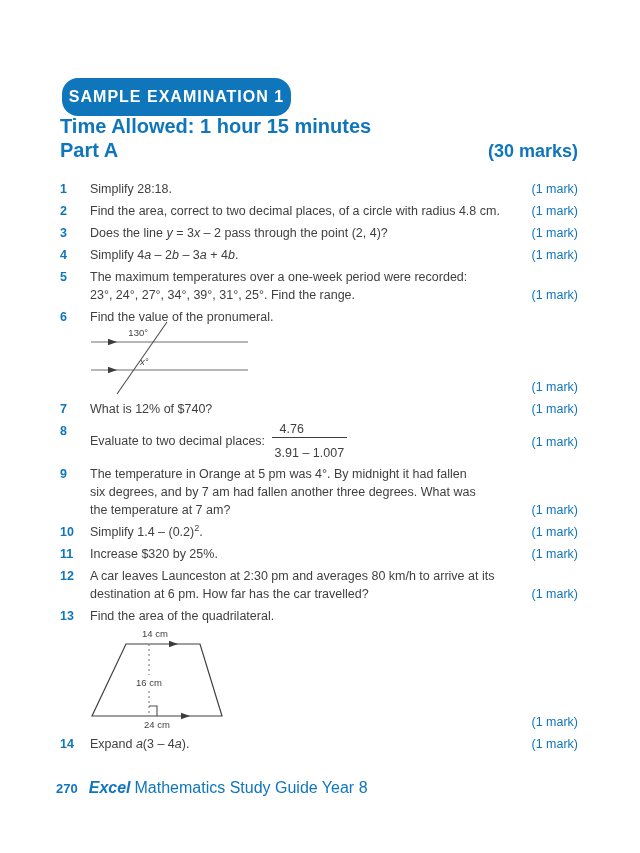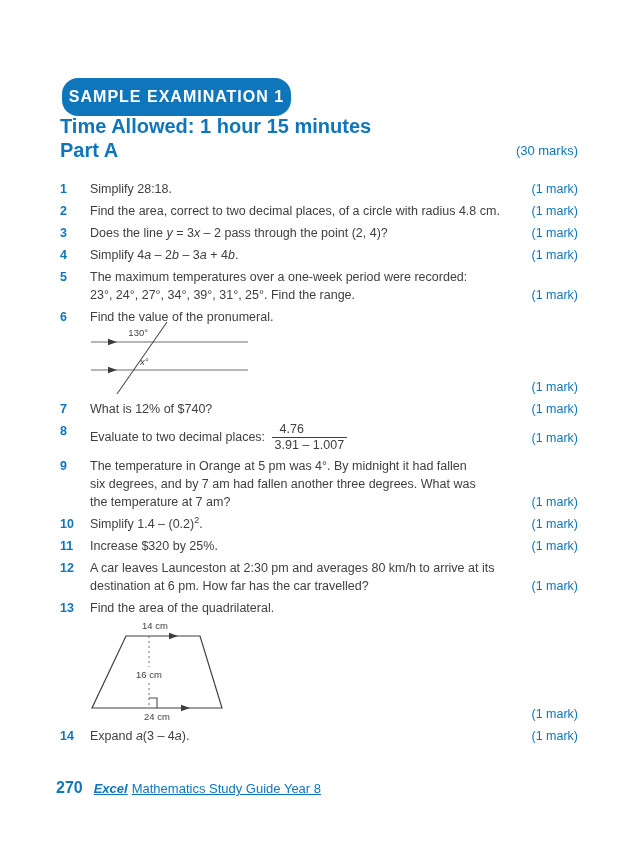--- a/index.html
+++ b/index.html
@@ -13,56 +13,56 @@
   
   .badge{position:absolute;left:62px;top:78px;width:229px;height:38px;background:var(--blue);
          border-radius:16px;display:flex;align-items:center;justify-content:center;}
   .badge span{color:#ffffff;font-weight:bold;font-size:16px;letter-spacing:1px;white-space:nowrap;}
 
   
   .watch{position:absolute;left:519px;top:45px;}
 
   .time{position:absolute;left:60px;top:115px;color:var(--blue);font-weight:bold;font-size:20px;}
 
-  .partrow{position:absolute;left:60px;right:62px;top:139px;display:flex;justify-content:space-between;align-items:center;}
+  .partrow{position:absolute;left:60px;right:62px;top:139px;display:flex;justify-content:space-between;align-items:flex-end;}
   .part-title{color:var(--blue);font-weight:bold;font-size:20px;}
-  .part-marks{color:var(--blue);font-weight:normal;font-size:13px;}
+  .part-marks{color:var(--blue);font-weight:bold;font-size:18px;}
 
   
   .questions{position:absolute;left:60px;right:62px;top:180px;}
   .q{display:flex;align-items:flex-end;margin-bottom:4px;font-size:12.5px;color:var(--text);}
   .q.vcenter{align-items:center;}
   .qnum{width:30px;flex:0 0 30px;color:var(--blue);font-weight:bold;line-height:18px;align-self:flex-start;}
   .qbody{flex:1 1 auto;}
   .qline{line-height:18px;}
   .qmarks{flex:0 0 auto;margin-left:auto;color:var(--blue);line-height:18px;white-space:nowrap;}
   .it{font-style:italic;}
   .sup{vertical-align:super;font-size:9px;line-height:0;}
 
   
   .frac{display:inline-block;text-align:left;vertical-align:middle;margin-left:3px;}
   .fnum{display:block;line-height:14px;padding:0 8px 1px 8px;border-bottom:1px solid var(--text);}
-  .fden{display:block;line-height:15px;padding:0 3px;}
+  .fden{display:block;line-height:15px;padding:0 3px;margin-top:8px;}
 
   
   .dgwrap{margin:0;}
   .angles-wrap svg{display:block;margin:-6px 0 0 -2px;}
   .trapezoid-wrap svg{display:block;margin:2px 0 0 -5px;}
   .dline{stroke:#6d6e70;stroke-width:1.1;}
   .dline2{stroke:#4c4d4f;stroke-width:1.1;}
   .dpoly{fill:none;stroke:#414143;stroke-width:1.2;}
   .ddash{stroke:#6d6e70;stroke-width:1;stroke-dasharray:2,3;}
   .dfill{fill:#3c3d3f;}
   .dtext{font-size:9.5px;fill:var(--text);font-family:"Liberation Sans","DejaVu Sans",sans-serif;}
   .dtext.it{font-style:italic;}
 
   
   .footer{position:absolute;left:56px;top:779px;display:flex;align-items:baseline;gap:11px;color:var(--blue);}
-  .pgnum{font-weight:bold;font-size:16px;}
-  .brandline{font-size:13px;text-decoration:underline;}
+  .pgnum{font-weight:bold;font-size:13px;}
+  .brandline{font-size:16px;}
   .brand{font-weight:bold;font-style:italic;margin-right:4px;}
 </style>
 </head>
 <body>
 
 <div class="page">
 
   <div class="badge">
     <span>SAMPLE EXAMINATION 1</span>
   </div>

